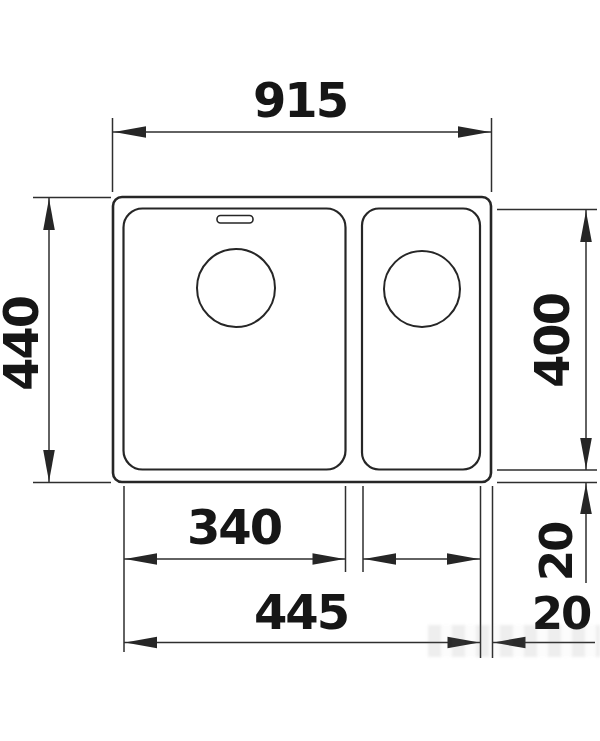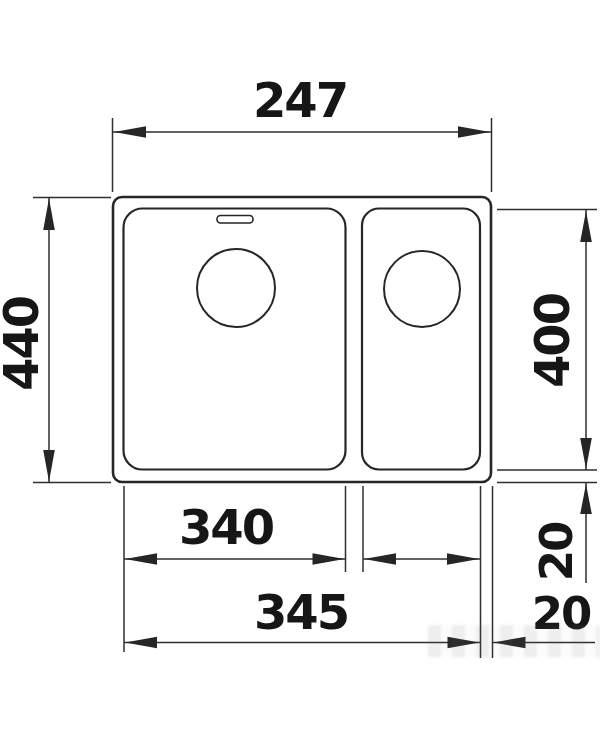--- a/index.html
+++ b/index.html
@@ -107,29 +107,29 @@
       <polygon points="364,559 396,553.2 396,564.8"></polygon>
       <polygon points="479,559 447,553.2 447,564.8"></polygon>
 
       <polygon points="125,642.5 157,636.7 157,648.3"></polygon>
       <polygon points="479.5,642.5 447.5,636.7 447.5,648.3"></polygon>
 
       <polygon points="493.5,642.5 525.5,636.7 525.5,648.3"></polygon>
     </g>
   </svg>
 
-  <div class="num" style="left:300px;top:100px;">247</div>
+  <div class="num" style="left:300px;top:100px;">915</div>
 
   <div class="num rot" style="left:21px;top:344px;">440</div>
 
   <div class="num rot" style="left:552px;top:341px;">400</div>
 
   <div class="num rot sm" style="left:556px;top:552px;">20</div>
 
-  <div class="num" style="left:226px;top:527px;">340</div>
+  <div class="num" style="left:234px;top:527px;">340</div>
 
 
-  <div class="num" style="left:301px;top:612px;">345</div>
+  <div class="num" style="left:301px;top:612px;">445</div>
 
   <div class="num sm" style="left:561px;top:613px;">20</div>
 
   <div id="watermark"></div>
 </div>
 
 </body></html>

